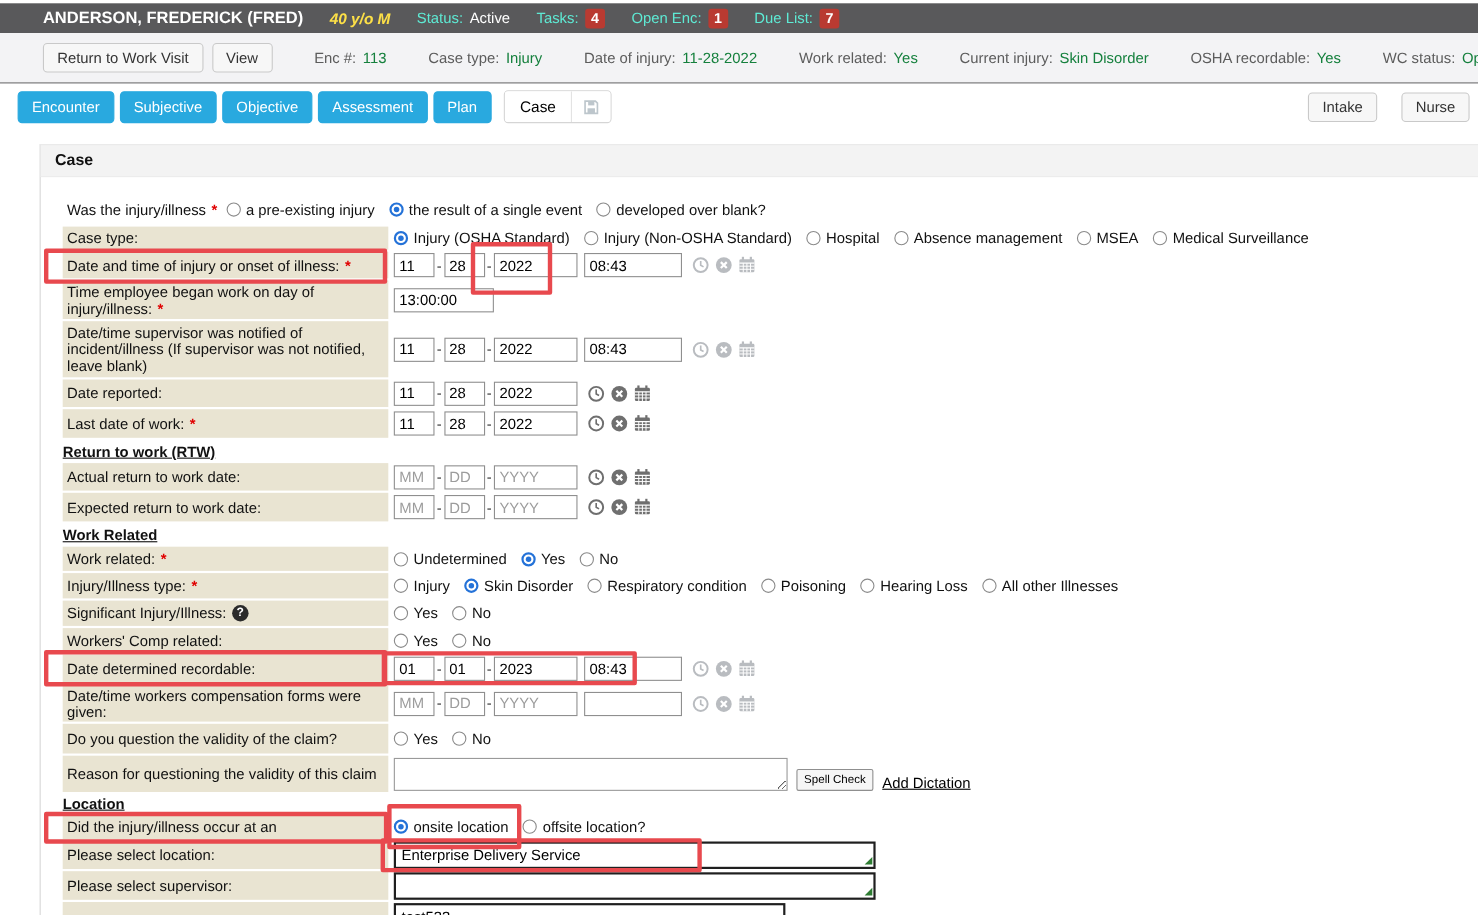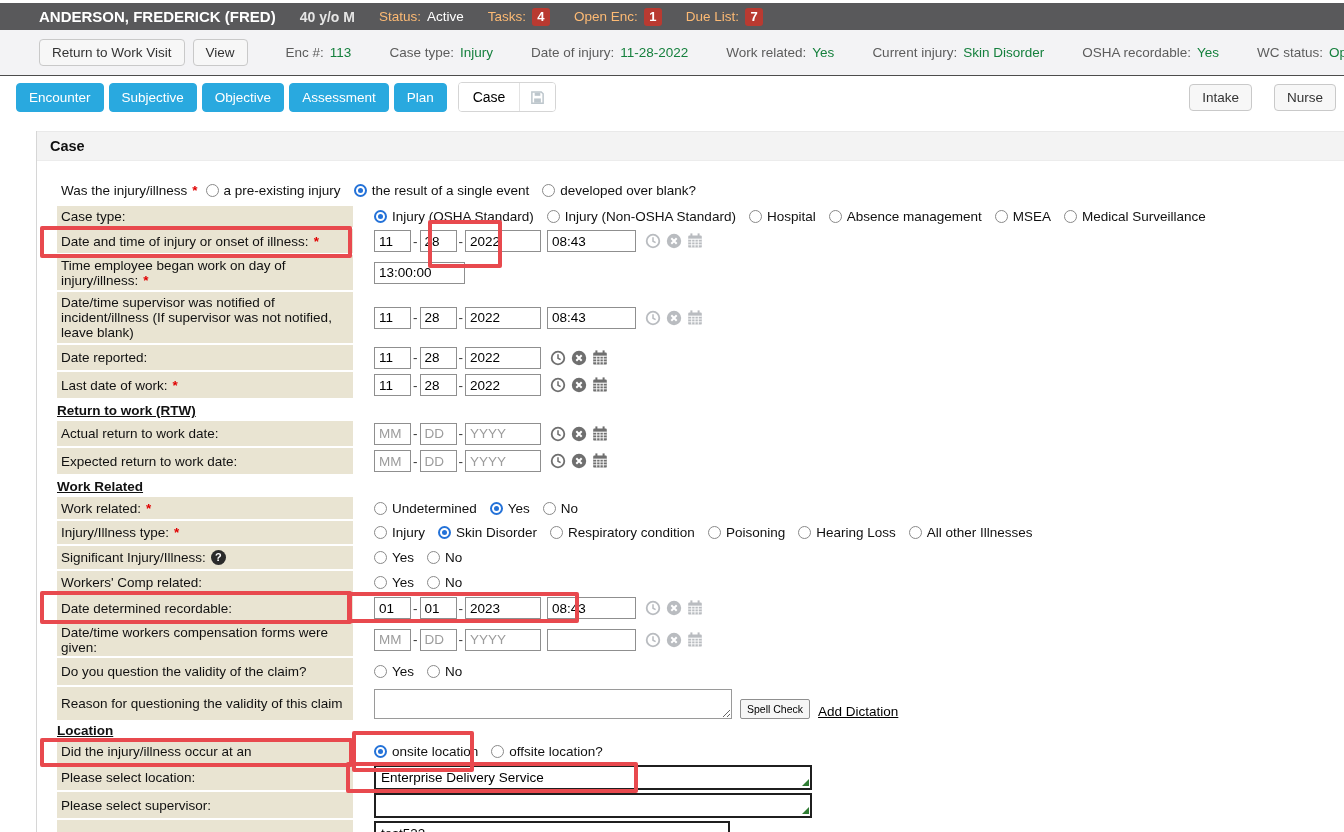--- a/index.html
+++ b/index.html
@@ -5,23 +5,23 @@
   * { box-sizing: border-box; margin: 0; padding: 0; }
   html,body { width:1344px; height:832px; overflow:hidden; background:#fff;
     font-family:"Liberation Sans","DejaVu Sans",sans-serif; font-size:13.5px; color:#111; }
   body { position:relative; }
 
   
   .topstrip { height:3px; background:#fff; }
   .pbar { height:27px; background:#59595b; display:flex; align-items:center;
     padding-left:39px; gap:24px; white-space:nowrap; }
   .pbar .pname { color:#fff; font-weight:bold; font-size:15px; }
-  .pbar .page { color:#e5e5e5; font-weight:bold; font-size:14px; }
+  .pbar .page { color:#fde047; font-weight:bold; font-size:14px;font-style:italic; }
   .pair { display:flex; align-items:center; gap:6px; }
-  .pbar .plabel { color:#fdba74; font-size:13.5px; }
+  .pbar .plabel { color:#5eead4; font-size:13.5px; }
   .pbar .pvalue { color:#fff; font-size:13.5px; }
   .badge { min-width:18px; height:18px; background:#b93a31; color:#fff; font-weight:bold;
     font-size:13px; display:flex; align-items:center; justify-content:center;
     border-radius:3px; padding:0 4px; cursor:pointer; }
 
   
   .toolbar { height:46px; background:#f3f3f5; border-bottom:1px solid #4c4c4c;
     display:flex; align-items:center; padding-left:39px; gap:22px; white-space:nowrap; overflow:hidden; }
   .btn { background:#f7f7f7; border:1px solid #c9c9c9; border-radius:4px; color:#333;
     font-size:13.5px; padding:5px 12px; cursor:pointer; font-family:inherit; }
@@ -43,21 +43,21 @@
   
   .panel { margin-left:36px; border-left:1px solid #d6d6d6; min-height:718px; }
   .panel-head { margin-top:13px; height:30px; background:#f3f3f3; border-top:1px solid #e9e9e9;
     border-bottom:1px solid #ececec; display:flex; align-items:center; padding-left:13px;
     font-weight:bold; font-size:14.5px; }
   .form { padding:22px 0 0 20px; }
 
   .frow { display:flex; margin-bottom:2px; align-items:center; }
   .lbl { width:296px; flex:none; background:#e9e4d2; padding:2px 6px 2px 4px; line-height:15px;
     display:flex; align-items:center; align-self:stretch; }
-  .fld { padding-left:21px; display:flex; align-items:center; flex:1; min-width:0; }
+  .fld { padding-left:5px; display:flex; align-items:center; flex:1; min-width:0; }
   .req { color:#e00000; font-weight:bold; margin-left:5px; }
   .r21{height:21px} .r22{height:22px} .r23{height:23px} .r24{height:24px} .r25{height:25px}
   .r26{height:26px} .r27{height:27px} .r33{height:33px} .r35{height:35px} .r51{height:51px}
 
   .sechead { font-weight:bold; text-decoration:underline; height:21px; display:flex; align-items:center; }
   .sechead.short { height:17px; }
 
   
   .ropt { display:inline-flex; align-items:center; gap:5px; margin-right:13px; cursor:pointer; white-space:nowrap; }
   .rb { width:13px; height:13px; border:1px solid #8a8a8a; border-radius:50%; background:#fff; flex:none; position:relative; }

